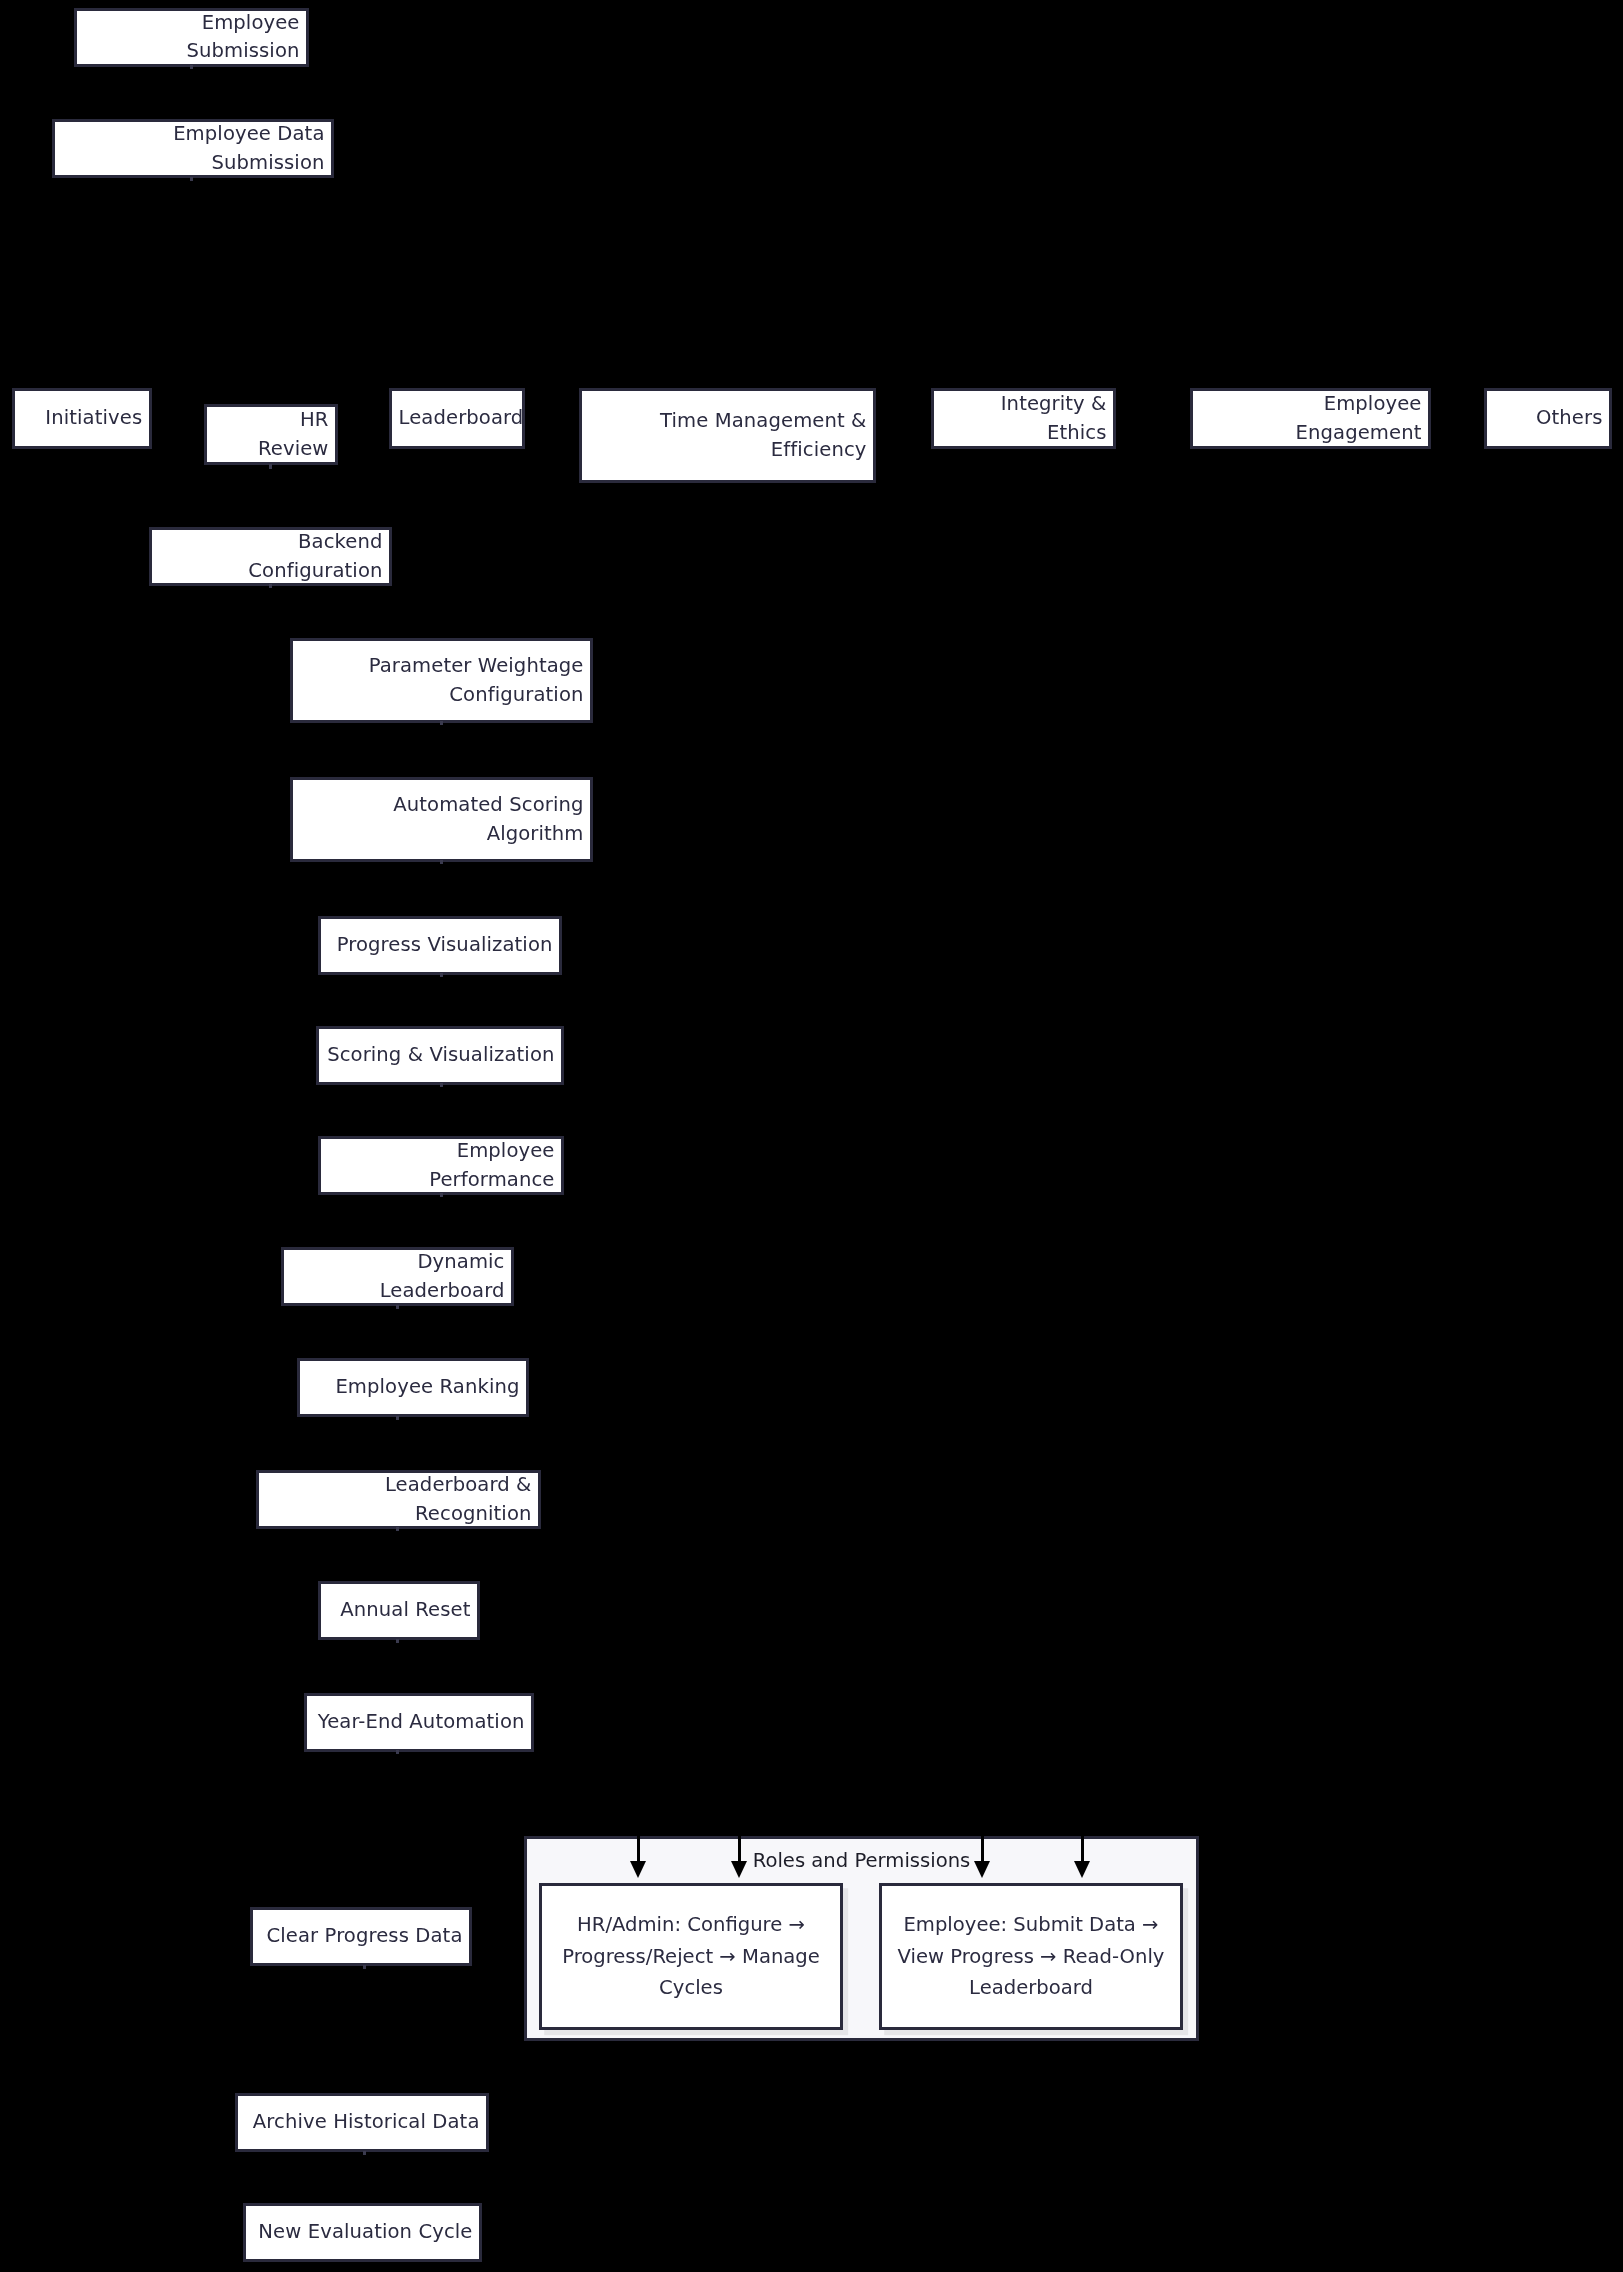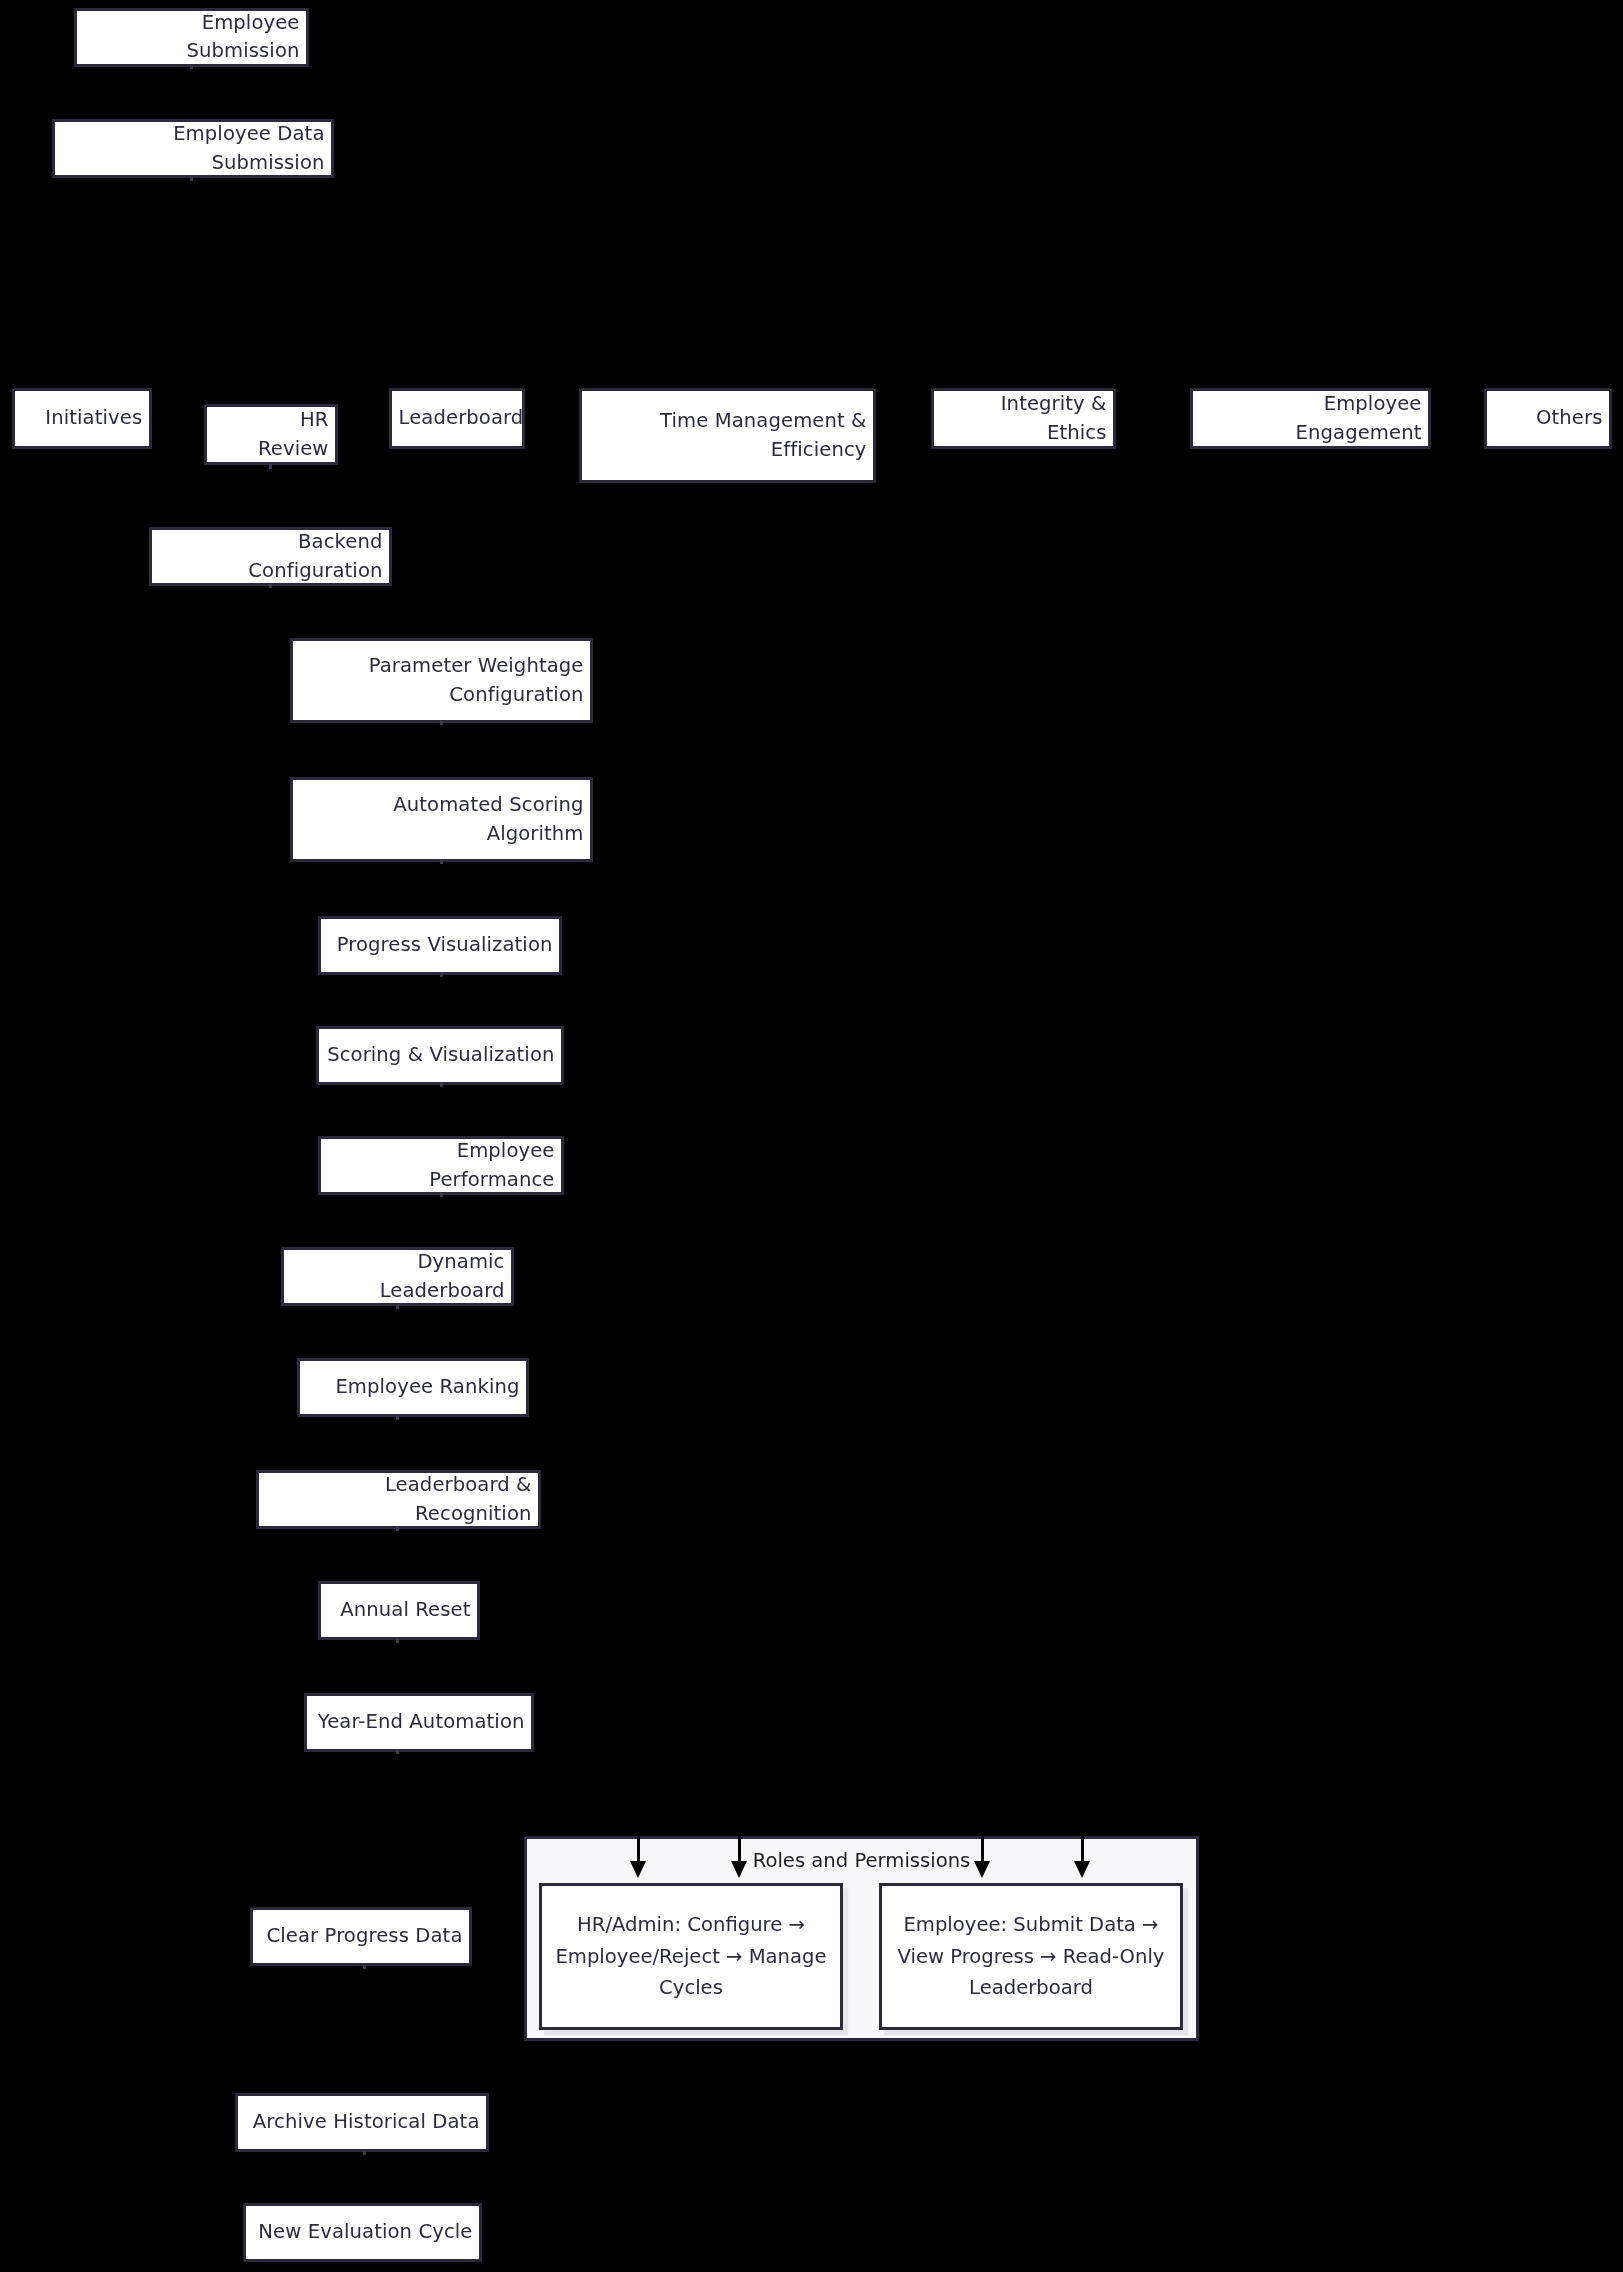--- a/index.html
+++ b/index.html
@@ -222,21 +222,21 @@
   <div class="arrow" style="left:981px; top:1836px; width:3.3px; height:42px;">
     <div class="shaft" style="height:26px;"></div>
     <div class="head" style="top:25px;"></div>
   </div>
   <div class="arrow" style="left:1081px; top:1836px; width:3.3px; height:42px;">
     <div class="shaft" style="height:26px;"></div>
     <div class="head" style="top:25px;"></div>
   </div>
 
   <div class="rolebox" style="left:539px; top:1883px; width:304px; height:147px;">
-    <span>HR/Admin: Configure → Employee/Reject → Manage Cycles</span>
+    <span>HR/Admin: Configure → Progress/Reject → Manage Cycles</span>
   </div>
 
   <div class="rolebox" style="left:879px; top:1883px; width:304px; height:147px;">
     <span>Employee: Submit Data → View Progress → Read-Only Leaderboard</span>
   </div>
 
 </div>
 
 
 </body></html>

